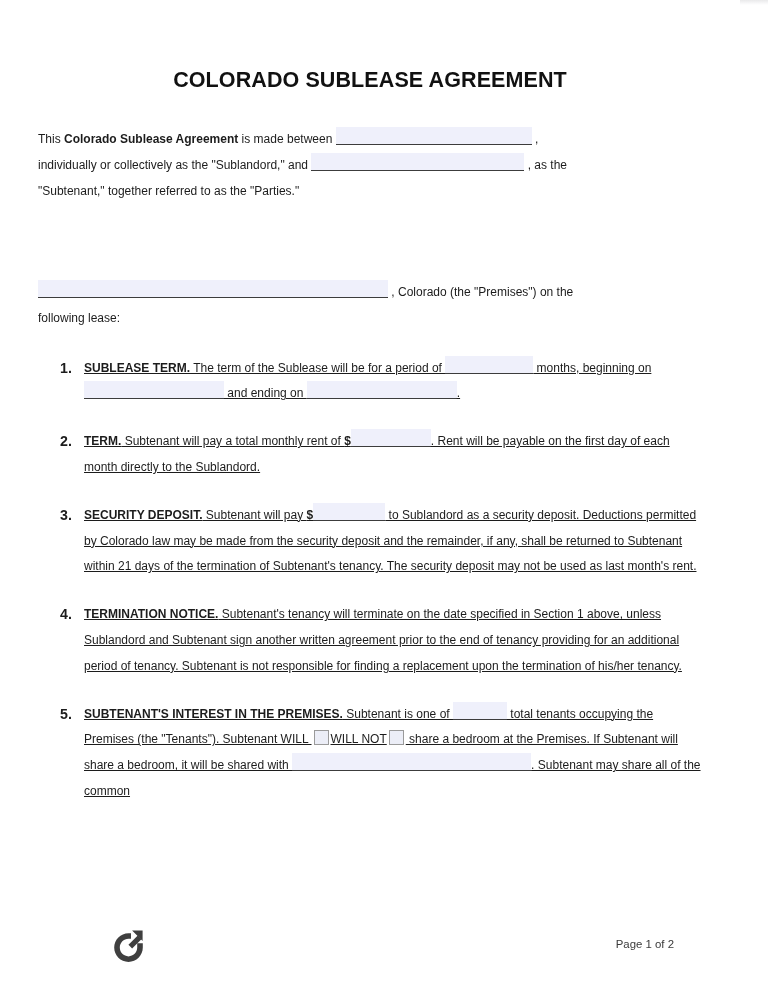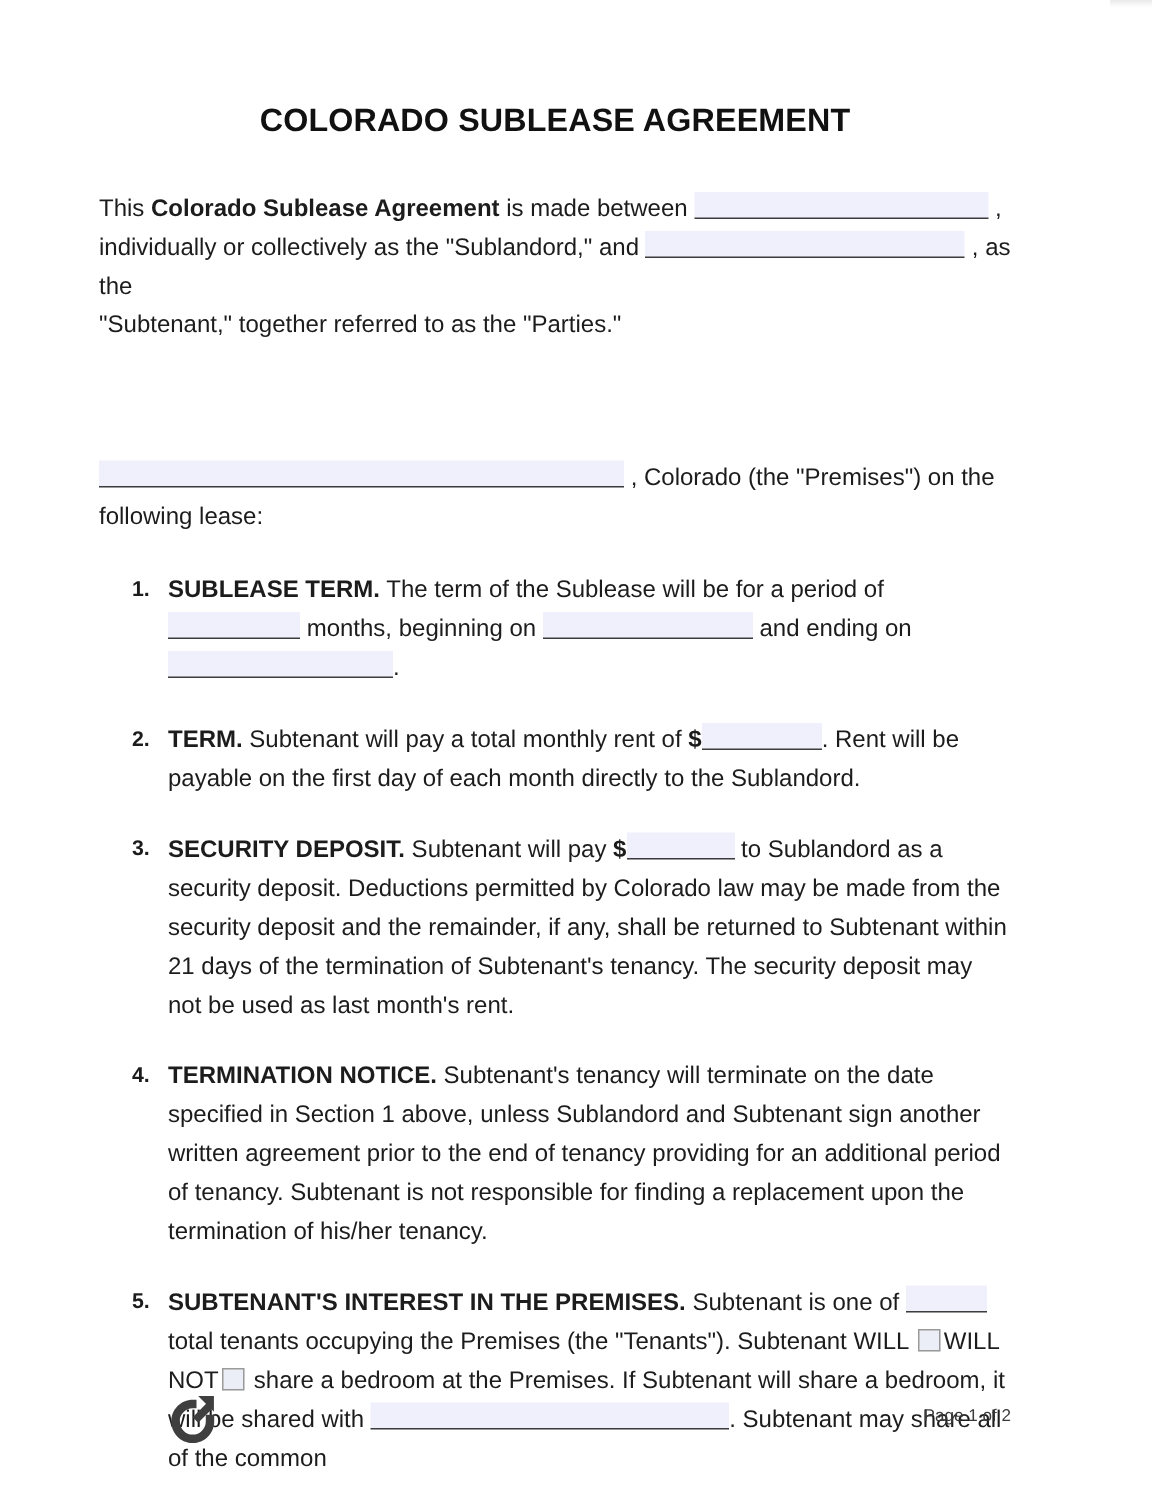--- a/index.html
+++ b/index.html
@@ -22,34 +22,34 @@
     height: 5px;
     background: linear-gradient(to bottom, #e9e9ea 0%, #f6f6f7 55%, #ffffff 100%);
   }
   .page {
     position: absolute;
     top: 0; left: 0;
     width: 740px;
     height: 994px;
     background: #ffffff;
     box-sizing: border-box;
-    padding: 0 66px;
+    padding: 0 38px;
   }
   .doc-title {
     text-align: center;
     font-size: 21.5px;
     font-weight: bold;
     letter-spacing: 0.1px;
     margin: 0;
     padding-top: 68px;
     color: #111111;
   }
   .body-block {
     margin-top: 34px;
-    font-size: 16px;
+    font-size: 12px;
     line-height: 25.8px;
     color: #1c1c1c;
     text-align: left;
   }
   .para {
     margin: 0 0 24px 0;
   }
 
   b, .b { font-weight: bold; }
 
@@ -82,20 +82,21 @@
     box-sizing: border-box;
     vertical-align: -2px;
     margin: 0 2px;
   }
 
   ol.terms {
     list-style: none;
     counter-reset: term;
     margin: 0;
     padding: 0;
+    text-decoration: underline;
   }
   ol.terms > li {
     counter-increment: term;
     position: relative;
     padding-left: 46px;
     margin-bottom: 22px;
   }
   ol.terms > li::before {
     content: counter(term) ".";
     position: absolute;

